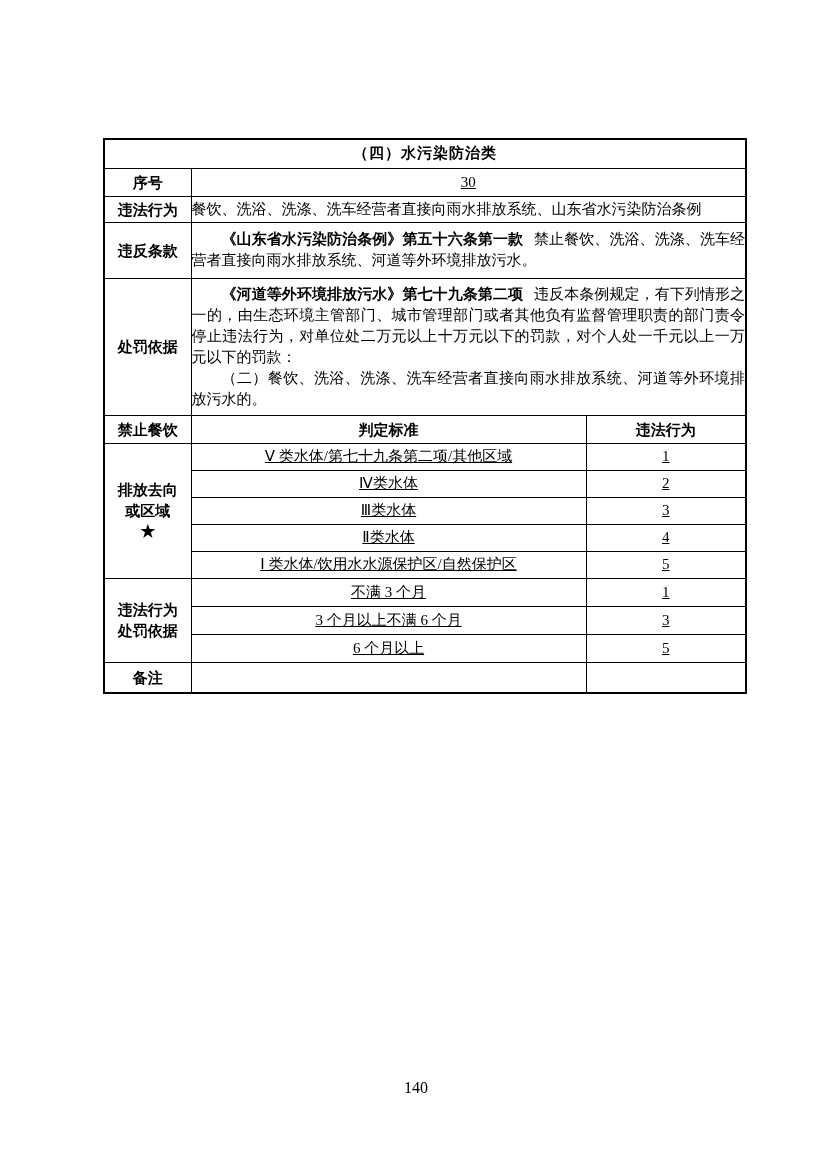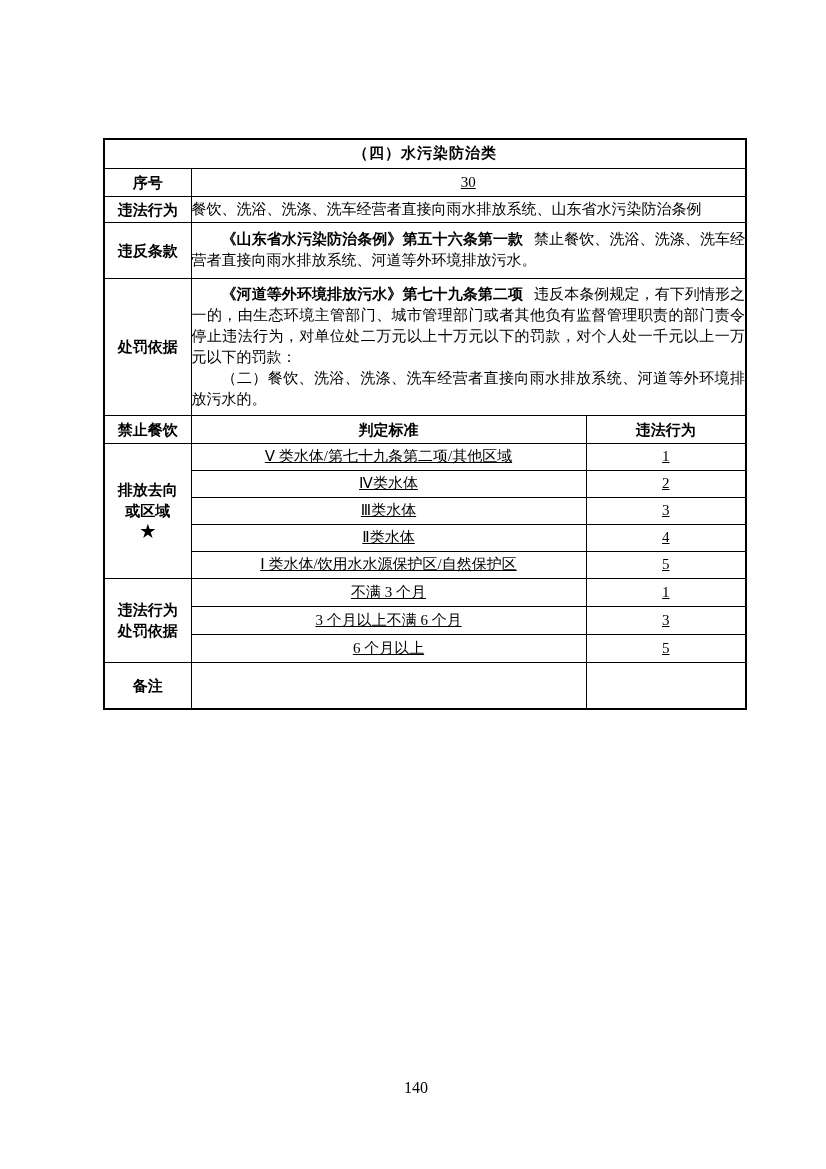--- a/index.html
+++ b/index.html
@@ -76,21 +76,21 @@
     line-height: 22px;
   }
   .r-title  { height: 29px; padding-left: 40px; }
   .r-serial { height: 28px; }
   .r-act    { height: 26px; }
   .r-clause { height: 56px; }
   .r-basis  { height: 137px; }
   .r-head   { height: 28px; }
   .r-std    { height: 27px; }
   .r-dur    { height: 28px; }
-  .r-remark { height: 47px; }
+  .r-remark { height: 31px; }
   .page-number {
     position: absolute;
     top: 1079px;
     left: 3px;
     width: 100%;
     text-align: center;
     font-size: 16px;
     font-family: "Liberation Serif", serif;
   }
 </style>

